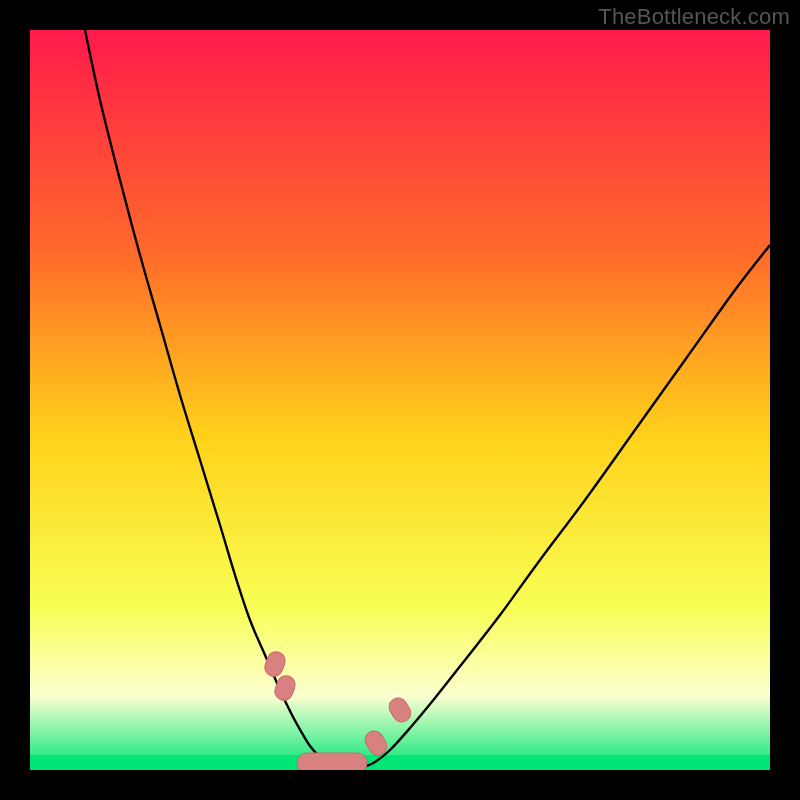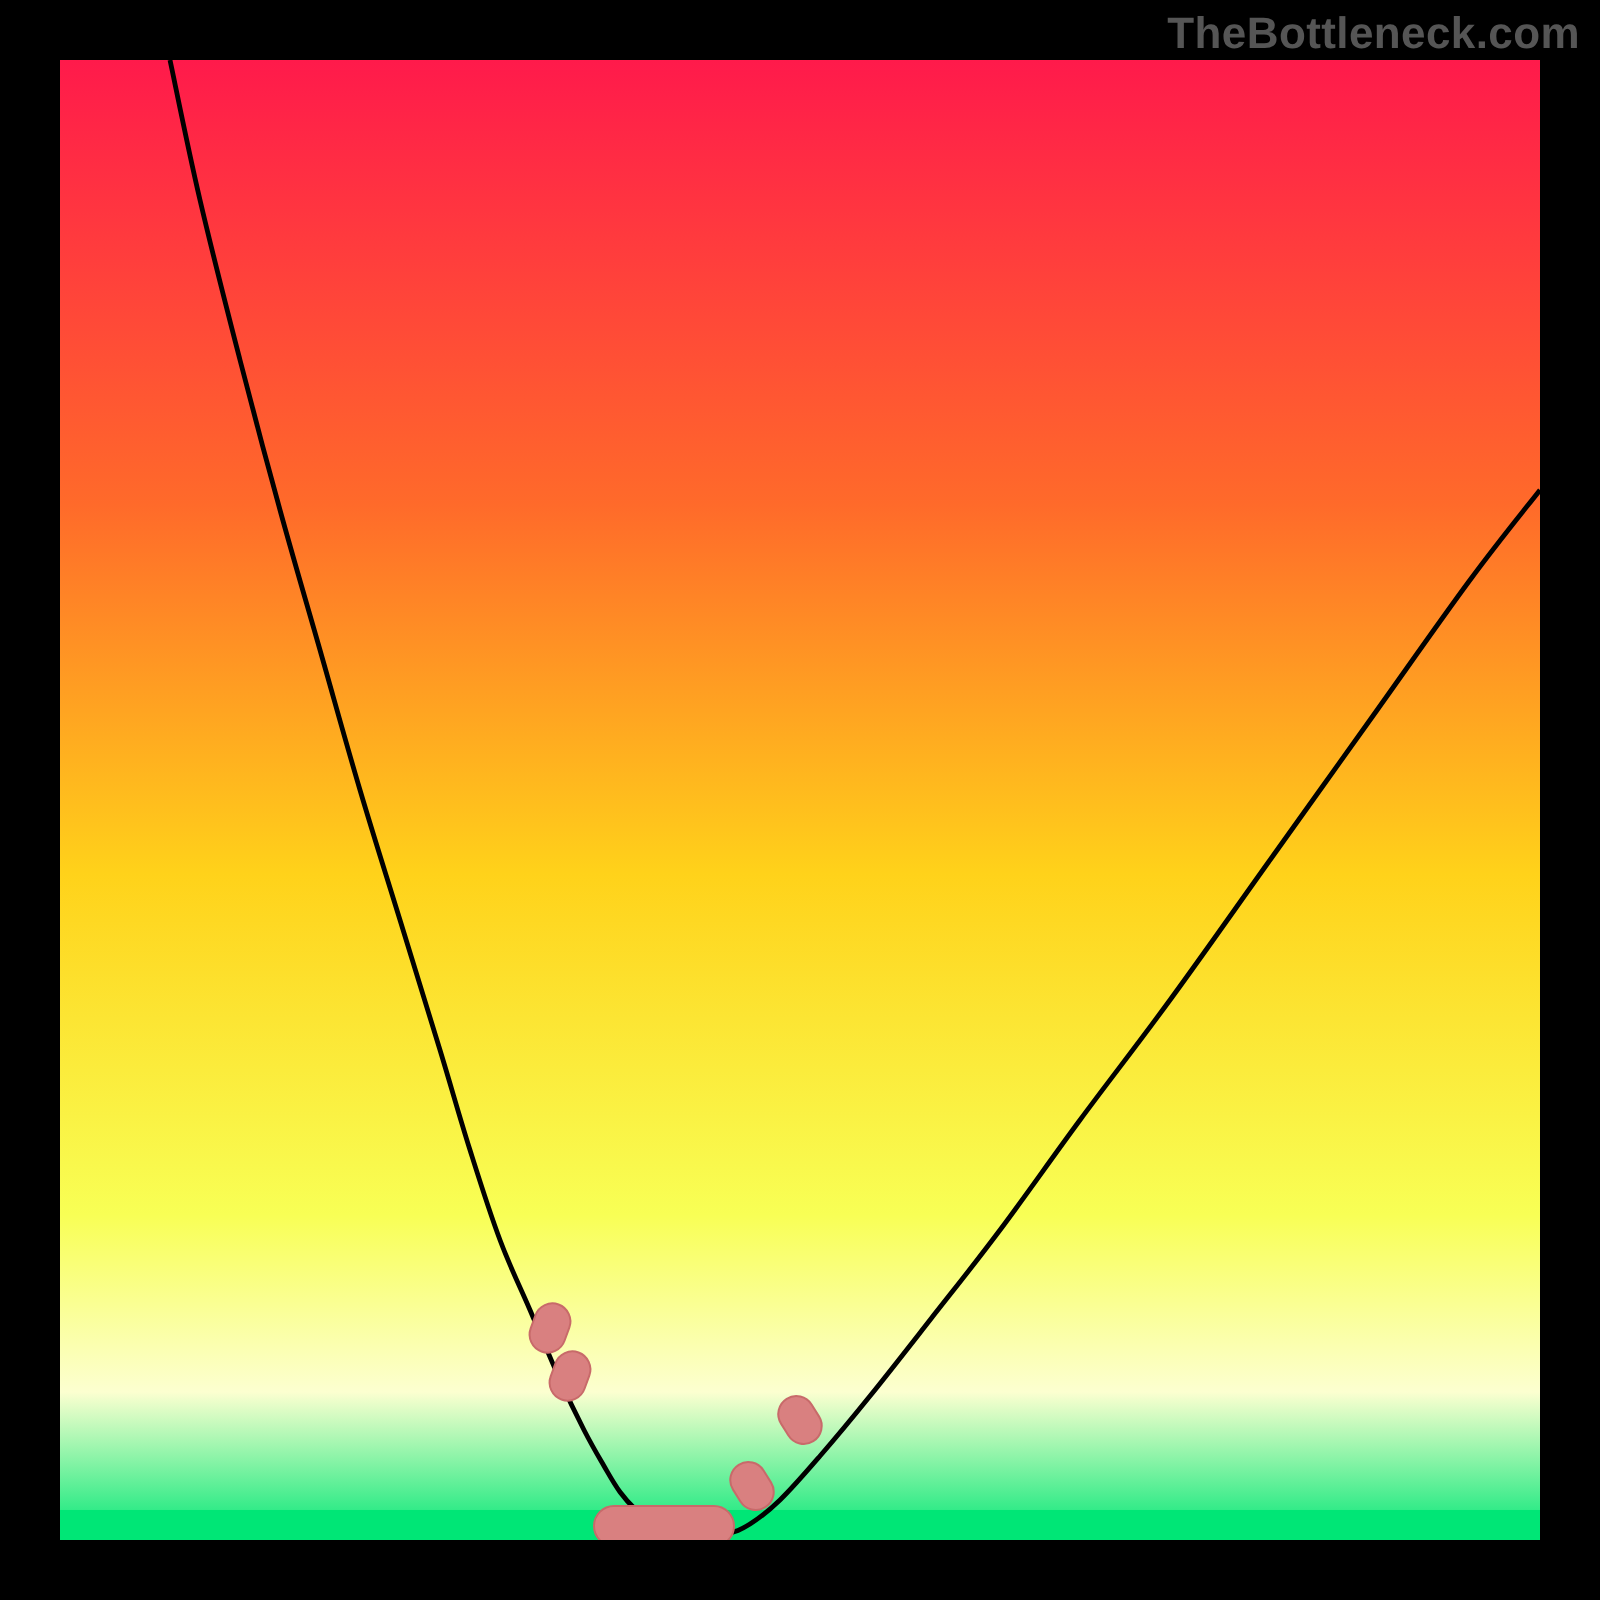--- a/index.html
+++ b/index.html
@@ -25,21 +25,21 @@
     height: 740px;
     overflow: hidden;
   }
   .attribution {
     position: absolute;
     top: 4px;
     right: 10px;
     color: #555;
     font-size: 22px;
     letter-spacing: 0.2px;
-    font-weight: 700;
+    font-weight: 400;
   }
   svg { display: block; }
 </style>
 </head>
 <body>
 
 <div class="frame">
   <div class="attribution">TheBottleneck.com</div>
 
   <div class="plot">

